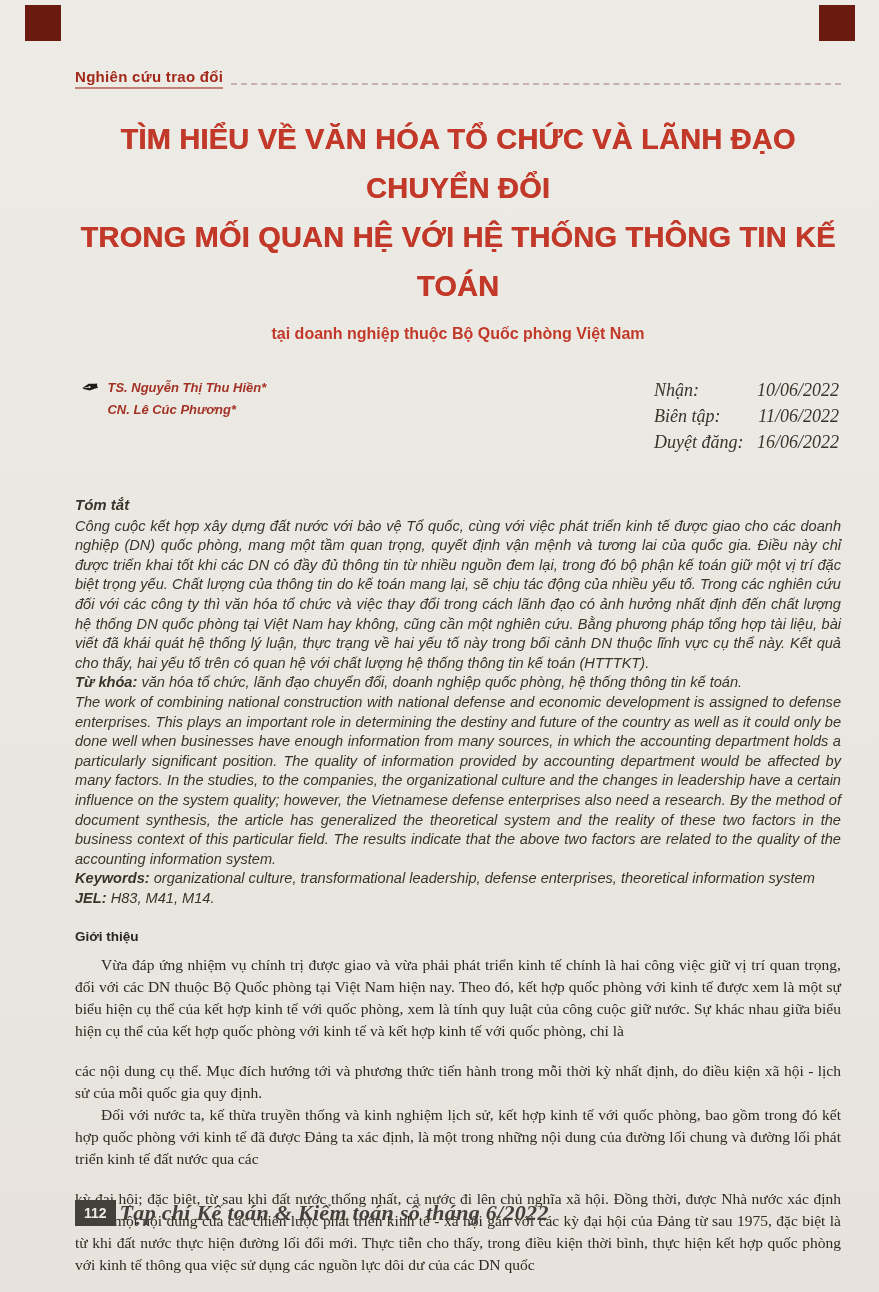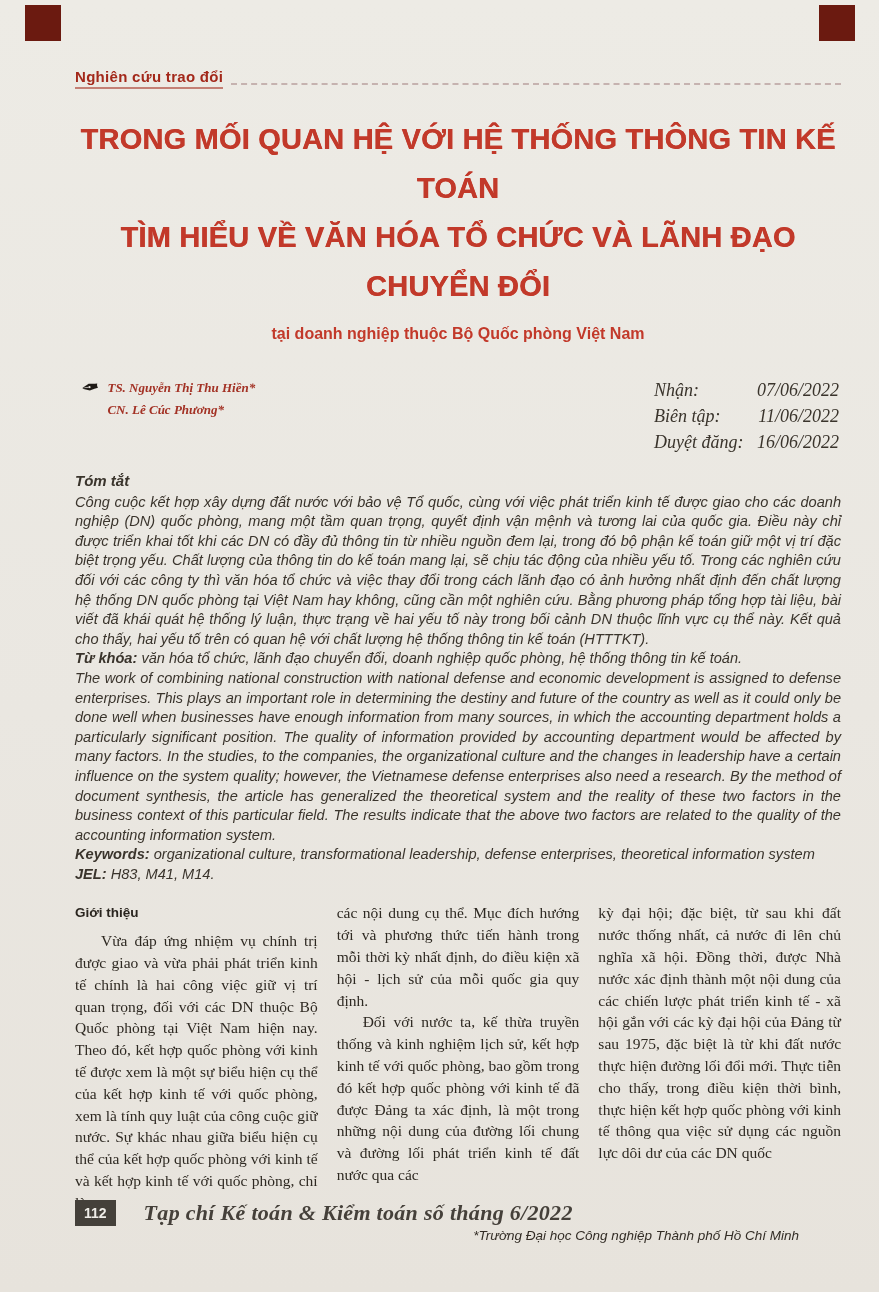--- a/index.html
+++ b/index.html
@@ -87,40 +87,40 @@
     padding-left: 6px;
   }
   .pen {
     font-size: 22px;
     color: #1e1a16;
     transform: scaleX(-1) rotate(10deg);
     display: inline-block;
     line-height: 22px;
   }
   .author-names {
-    font-family: Liberation Serif, serif;
+    font-family: Liberation Sans, sans-serif;
     font-style: italic;
     font-weight: 700;
     font-size: 13px;
     color: #a33225;
     line-height: 22px;
   }
   .dates {
     width: 185px;
     font-style: italic;
     font-size: 18px;
     color: #3a342c;
     line-height: 26px;
     margin-right: 2px;
   }
   .date-row { display: flex; justify-content: space-between; }
 
   
   .abstract {
-    margin-top: 16px;
+    margin-top: 40px;
     font-family: "Liberation Sans", sans-serif;
     font-style: italic;
     font-size: 14.6px;
     line-height: 19.6px;
     text-align: justify;
     color: #3a342c;
   }
   .abstract .h {
     font-weight: 700;
     font-size: 15px;
@@ -131,20 +131,21 @@
 
   
   .columns {
     margin-top: 18px;
     display: flex;
     gap: 19px;
     font-size: 15.5px;
     line-height: 21.8px;
     text-align: justify;
     color: #2e2922;
+    flex-direction: column;
   }
   .col { flex: 1; min-width: 0; }
   .intro-heading {
     font-family: "Liberation Sans", sans-serif;
     font-weight: 700;
     font-size: 13.5px;
     margin-bottom: 6px;
     color: #2a251f;
   }
   .col p.indent { text-indent: 26px; }
@@ -160,21 +161,21 @@
     font-size: 13.5px;
     color: #322c25;
   }
 
   
   .footer {
     position: absolute;
     left: 75px; top: 1200px;
     display: flex;
     align-items: center;
-    gap: 28px;
+    gap: 4px;
   }
   .page-box {
     background: #44403a;
     color: #efede8;
     font-family: "Liberation Sans", sans-serif;
     font-weight: 700;
     font-size: 14px;
     padding: 5px 9px;
     line-height: 16px;
   }
@@ -196,37 +197,37 @@
   <div class="corner tr"></div>
 
   <div class="content">
 
     <div class="section-header">
       <span class="section-label">Nghiên cứu trao đổi</span>
       <span class="dash-line"></span>
     </div>
 
     <div class="title">
+      <span class="t1">TÌM HIỂU VỀ VĂN HÓA TỔ CHỨC VÀ LÃNH ĐẠO CHUYỂN ĐỔI</span>
       <span class="t1">TRONG MỐI QUAN HỆ VỚI HỆ THỐNG THÔNG TIN KẾ TOÁN</span>
-      <span class="t1">TÌM HIỂU VỀ VĂN HÓA TỔ CHỨC VÀ LÃNH ĐẠO CHUYỂN ĐỔI</span>
       <span class="t2">tại doanh nghiệp thuộc Bộ Quốc phòng Việt Nam</span>
     </div>
 
     <div class="byline-row">
       <div class="authors">
         <span class="pen">✒</span>
         <div class="author-names">
           <div>TS. Nguyễn Thị Thu Hiền*</div>
           <div>CN. Lê Cúc Phương*</div>
         </div>
       </div>
       <div class="dates">
         <div class="date-row">
           <span>Nhận:</span>
-          <span>07/06/2022</span>
+          <span>10/06/2022</span>
         </div>
         <div class="date-row">
           <span>Biên tập:</span>
           <span>11/06/2022</span>
         </div>
         <div class="date-row">
           <span>Duyệt đăng:</span>
           <span>16/06/2022</span>
         </div>
       </div>

